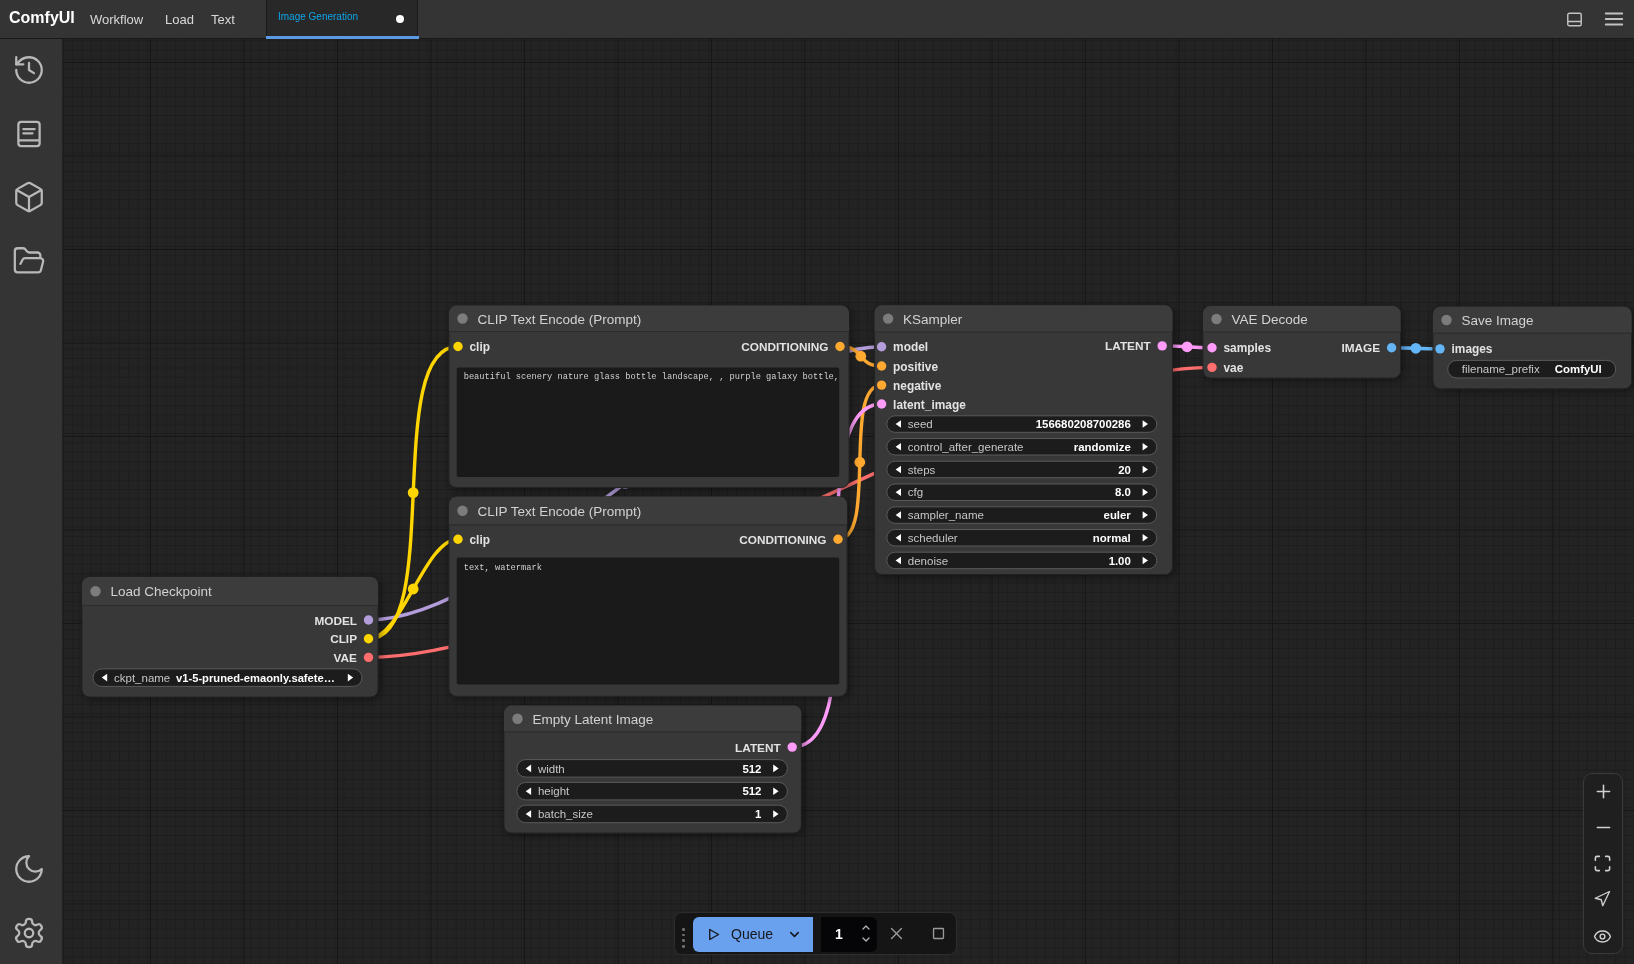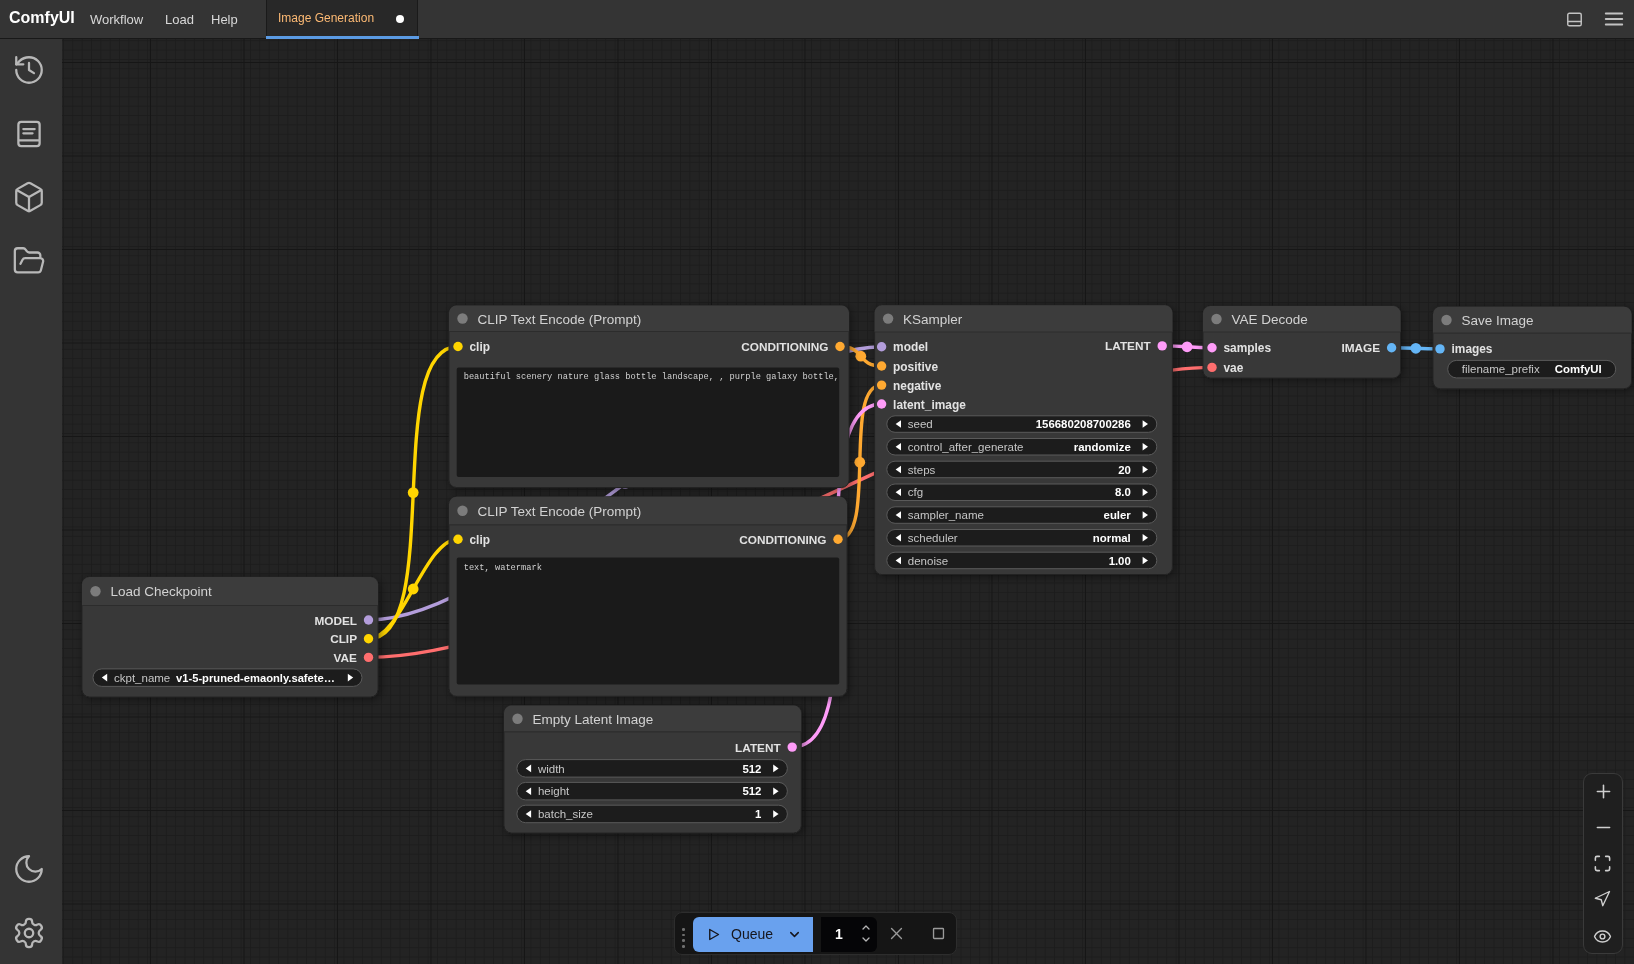--- a/index.html
+++ b/index.html
@@ -1,19 +1,19 @@
 <!DOCTYPE html>
 <html><head><meta charset="utf-8"><style>
 *{margin:0;padding:0;box-sizing:border-box}
 html,body{width:1634px;height:964px;overflow:hidden;background:#232323;font-family:"Liberation Sans",sans-serif}
 #topbar{position:absolute;left:0;top:0;width:1634px;height:39px;background:#343434;border-bottom:1px solid #181818;z-index:5}
 #topbar .logo{position:absolute;left:9px;top:9px;font-size:16px;font-weight:700;color:#fff}
 #topbar .mi{position:absolute;top:11.5px;font-size:13px;color:#d8d8d8}
 #tab{position:absolute;left:266px;top:0;width:152px;height:39px;background:#282828;border-left:1px solid #1a1a1a;border-right:1px solid #1a1a1a}
-#tab span{position:absolute;left:11px;top:11px;font-size:12px;color:#fdba74}
+#tab span{position:absolute;left:11px;top:11px;font-size:10px;color:#0ea5e9}
 #tab .dot{position:absolute;right:13px;top:15px;width:8px;height:8px;border-radius:50%;background:#fff}
 #tab .ul{position:absolute;left:-1px;bottom:0;width:153px;height:3px;background:#5b9be4}
 #sidebar{position:absolute;left:0;top:38px;width:62px;height:926px;background:#343434;z-index:4}
 .sic{position:absolute;left:11.5px}
 #canvas{position:absolute;left:62px;top:38px;width:1572px;height:926px}
 #tricons{position:absolute;top:0;height:38px;z-index:6}
 #qbar{position:absolute;left:674px;top:912px;width:283px;height:43px;background:#151515;border:1px solid #2d2d2d;border-radius:8px;z-index:6}
 #qbtn{position:absolute;left:18px;top:3.5px;width:120px;height:35.5px;background:#69a1ee;border-radius:6px 0 0 6px;display:flex;align-items:center}
 #qbtn .qt{color:#16161d;font-size:14px;margin-left:10px}
 #qnum{position:absolute;left:146px;top:3.5px;width:56px;height:35.5px;background:#050507;border-radius:0 6px 6px 0}
@@ -198,21 +198,21 @@
 <rect x="454.9" y="767.2" width="270.5" height="17.5" rx="8.75" fill="#1c1c1c" stroke="#5a5a5a" stroke-width="1"></rect>
 <path d="M469.1 772.2 l-5.4 3.8 l5.4 3.8 z" fill="#fff"></path>
 <path d="M711.2 772.2 l5.4 3.8 l-5.4 3.8 z" fill="#fff"></path>
 <text x="475.9" y="780.1" font-size="11.5" fill="#c6c6c6">batch_size</text>
 <text x="699.4" y="780.1" font-size="11.4" font-weight="700" fill="#ffffff" text-anchor="end">1</text>
     </svg></div>
 <div id="topbar">
  <div class="logo">ComfyUI</div>
  <div class="mi" style="left:90px">Workflow</div>
  <div class="mi" style="left:165px">Load</div>
- <div class="mi" style="left:211px">Help</div>
+ <div class="mi" style="left:211px">Text</div>
  <div id="tab">
       <span>Image Generation</span>
       <div class="dot"></div>
       <div class="ul"></div>
     </div>
  <div id="tricons" style="left:1565px;top:10px"><svg width="19" height="19" viewBox="0 0 24 24" fill="none" stroke="#c2c2c2" stroke-width="1.8" stroke-linecap="round" stroke-linejoin="round">
         <rect x="3.5" y="4" width="17" height="16" rx="2"></rect>
         <path d="M3.5 14.6h17"></path>
       </svg></div>
  <div id="tricons" style="left:1603px;top:8px"><svg width="22" height="22" viewBox="0 0 24 24" fill="none" stroke="#c2c2c2" stroke-width="2.0" stroke-linecap="round" stroke-linejoin="round">

